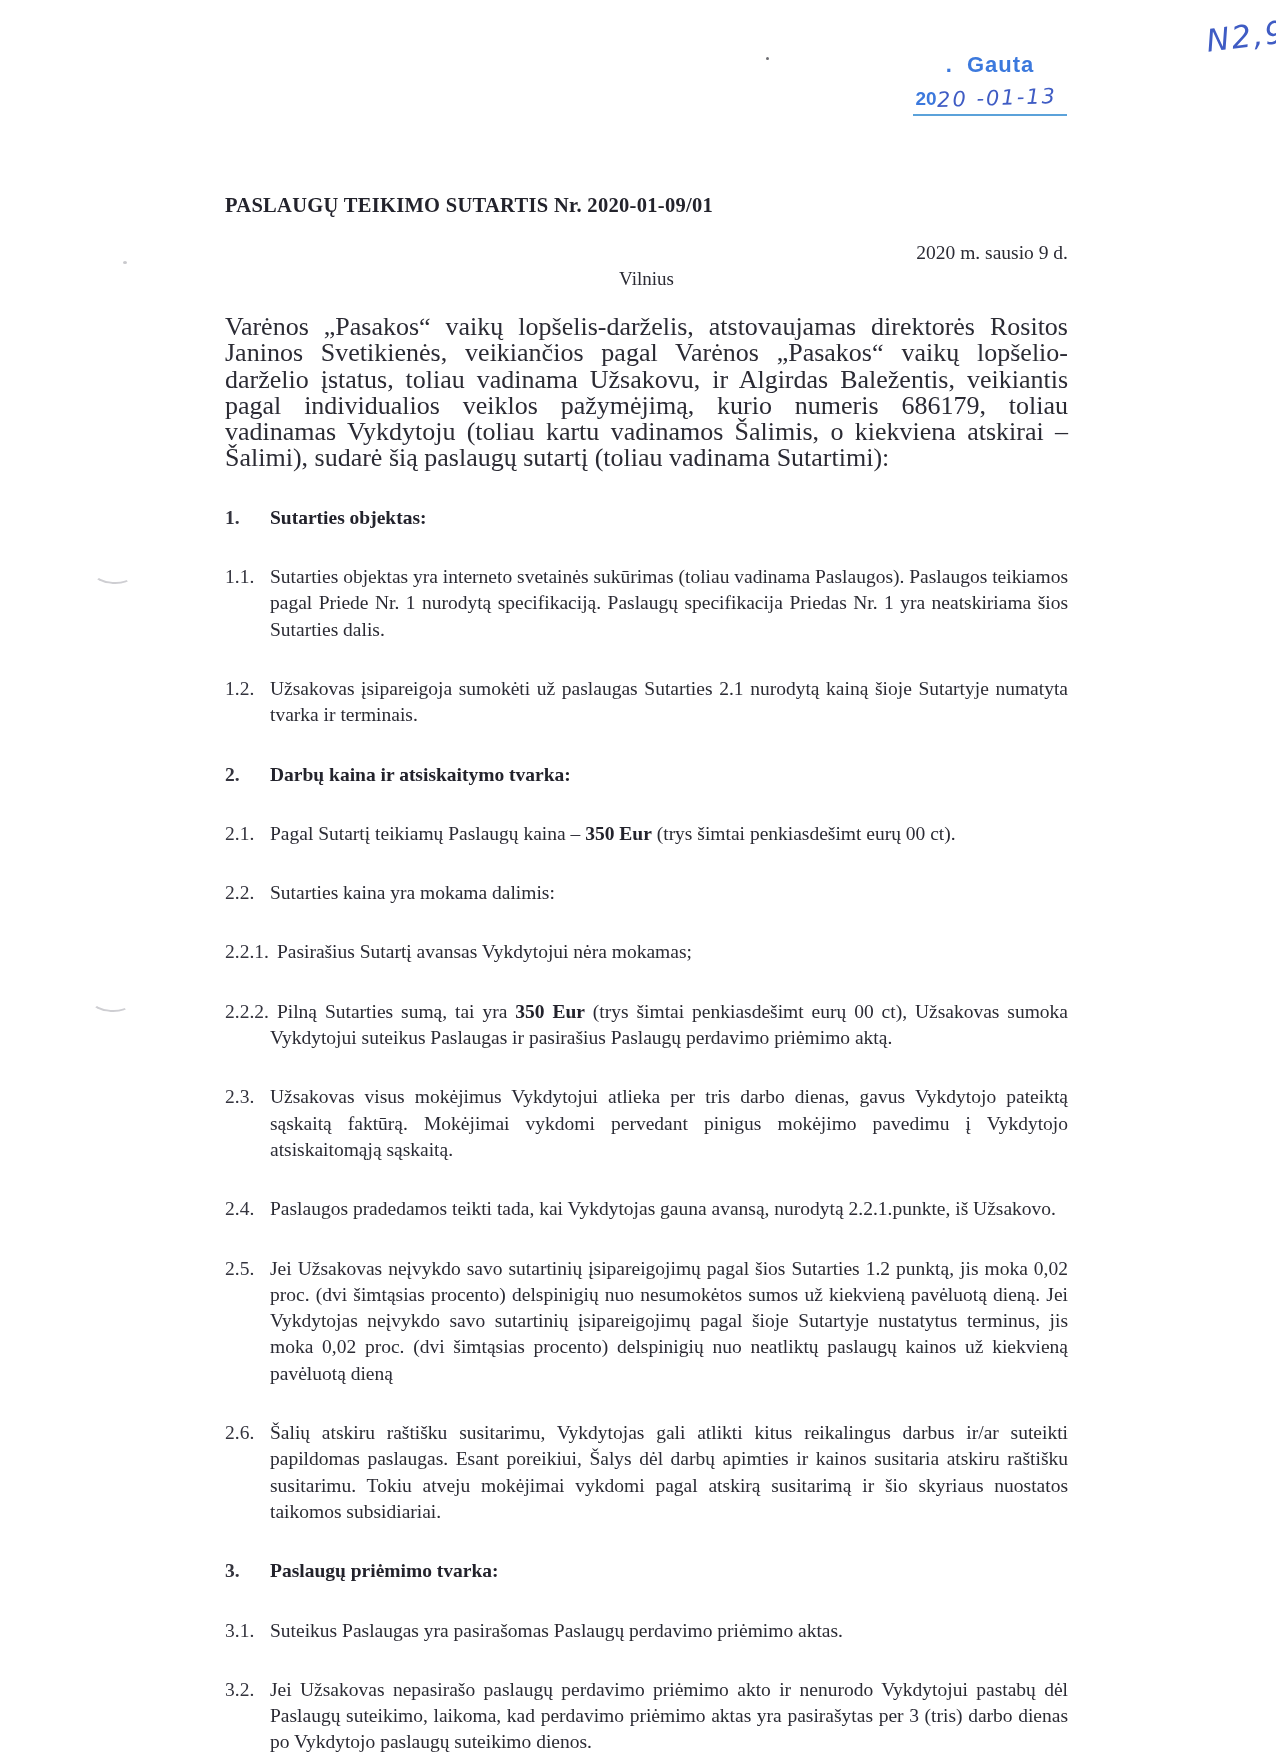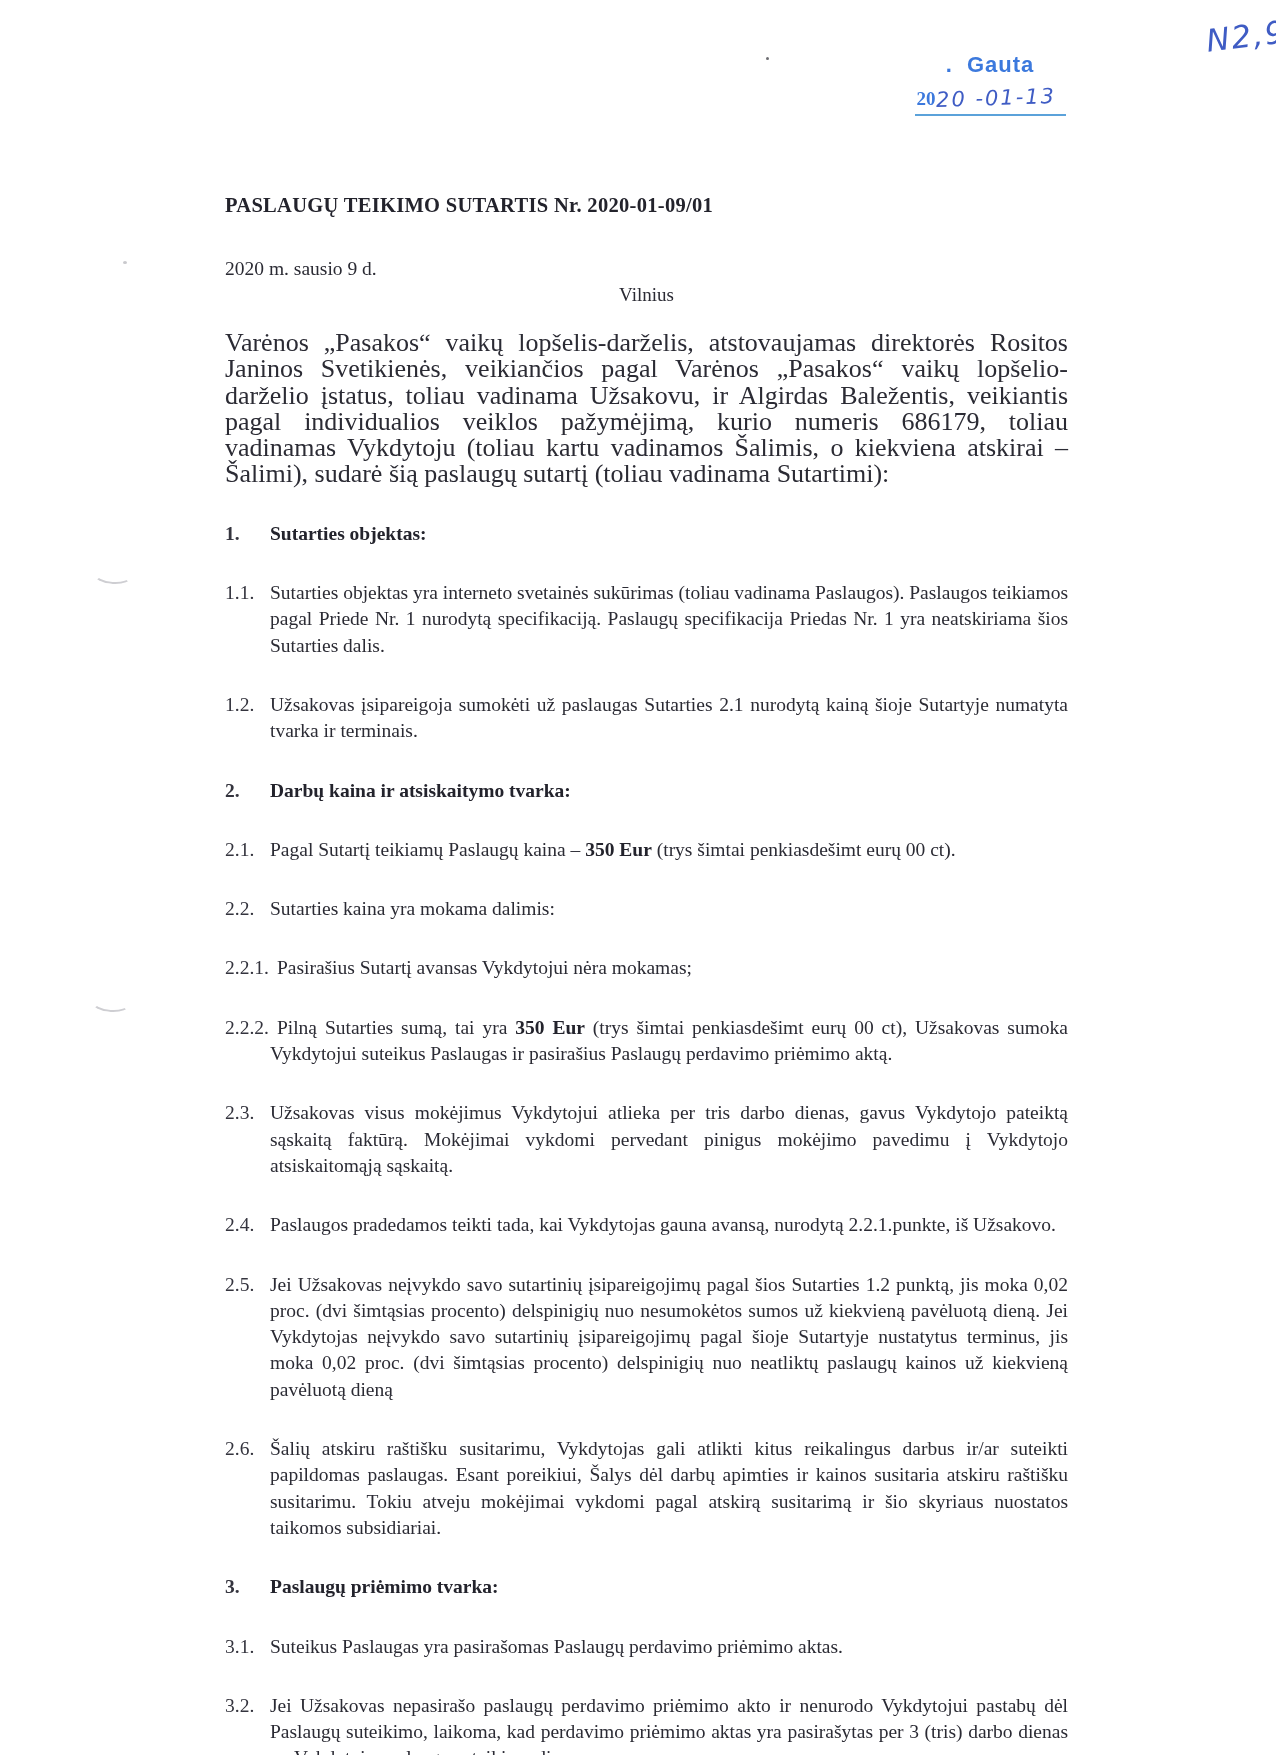--- a/index.html
+++ b/index.html
@@ -39,21 +39,21 @@
   }
   .stamp-label-row .stamp-dot{margin-right:14px;font-weight:bold;}
   .stamp-date-row{
     margin-top:8px;
     display:inline-block;
     border-bottom:2px solid #5ba2da;
     padding:0 10px 4px 2px;
     white-space:nowrap;
   }
   .stamp-date-printed{
-    font-family:Liberation Serif, serif;
+    font-family:Liberation Sans, sans-serif;
     font-weight:bold;
     font-size:19px;
     color:#3c79dd;
   }
   .stamp-date-hand{
     font-family:"DejaVu Sans", sans-serif;
     font-style:italic;
     font-size:21px;
     color:#3f5cc4;
     letter-spacing:2px;
@@ -77,22 +77,22 @@
   }
   .doc-title{
     text-align:left;
     font-weight:bold;
     font-size:20.5px;
     letter-spacing:.3px;
     line-height:26px;
     color:#23232c;
   }
   .doc-date{
-    margin-top:38px;
-    text-align:left;
+    margin-top:22px;
+    text-align:right;
     font-size:19.5px;
     line-height:26px;
   }
   .doc-place{
     text-align:center;
     font-size:19px;
     line-height:26px;
   }
   .intro{
     margin-top:22px;

